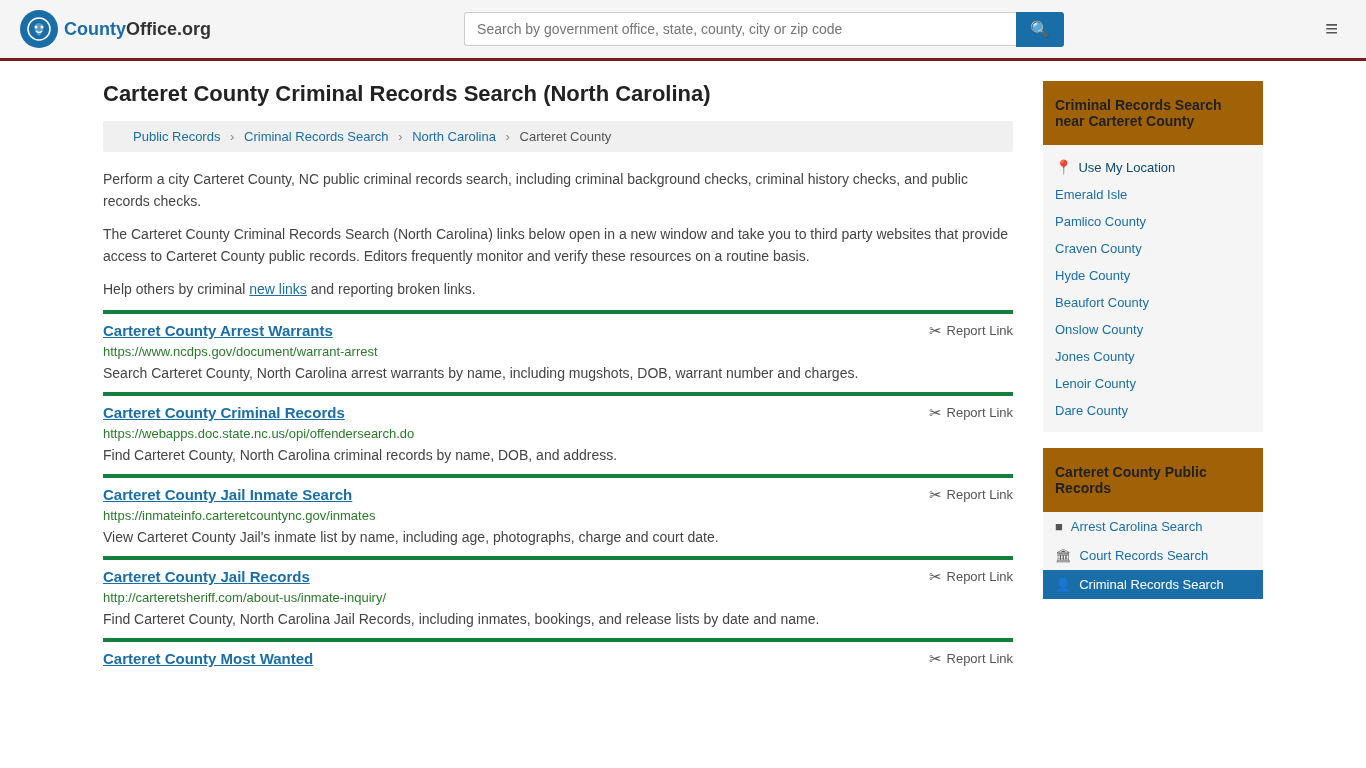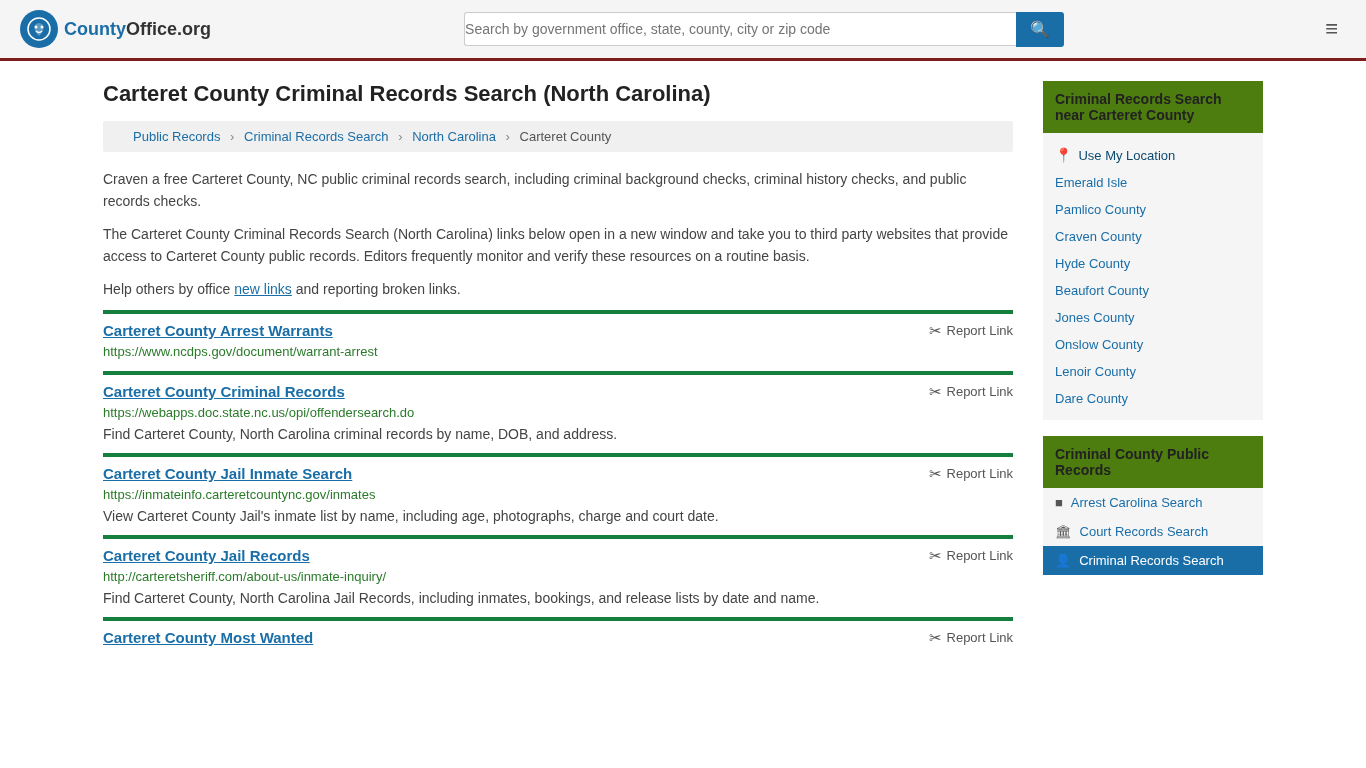--- a/index.html
+++ b/index.html
@@ -41,21 +41,21 @@
     }
     .search-area {
       display: flex;
       align-items: center;
       flex: 1;
       max-width: 600px;
       margin: 0 30px;
     }
     .search-input {
       flex: 1;
-      padding: 8px 0;
+      padding: 8px 12px;
       border: 1px solid #ccc;
       border-right: none;
       border-radius: 3px 0 0 3px;
       font-size: 14px;
       color: #999;
     }
     .search-btn {
       background: #1a6ea8;
       border: none;
       padding: 8px 14px;
@@ -164,22 +164,22 @@
       color: #444;
       line-height: 1.5;
     }
 
     
     .sidebar-section {
       background: #f5f5f5;
       margin-bottom: 16px;
     }
     .sidebar-section-title {
-      background: #4d7c0f;
-      padding: 10px 12px;
+      background: #a16207;
+      padding: 16px 12px;
       font-weight: bold;
       font-size: 14px;
       color: #222;
     }
     .sidebar-section-body {
       padding: 8px 0;
     }
     .sidebar-item {
       padding: 6px 12px;
       display: flex;
@@ -275,36 +275,37 @@
     <div class="breadcrumb">
       <a href="#">Public Records</a>
       <span class="sep">›</span>
       <a href="#">Criminal Records Search</a>
       <span class="sep">›</span>
       <a href="#">North Carolina</a>
       <span class="sep">›</span>
       <span>Carteret County</span>
     </div>
 
-    <p class="description">Craven a free Carteret County, NC public criminal records search, including criminal background checks, criminal history checks, and public records checks.</p>
+    <p class="description">Perform a city Carteret County, NC public criminal records search, including criminal background checks, criminal history checks, and public records checks.</p>
     <p class="description">The Carteret County Criminal Records Search (North Carolina) links below open in a new window and take you to third party websites that provide access to Carteret County public records. Editors frequently monitor and verify these resources on a routine basis.</p>
     <p class="description">
-      <span>Help others by office </span><a href="#">new links</a><span> and reporting broken links.</span>
+      <span>Help others by criminal </span><a href="#">new links</a><span> and reporting broken links.</span>
     </p>
 
     <div id="results-container">
         <div class="result-item">
     <div class="result-header">
       <span class="result-title">Carteret County Arrest Warrants</span>
       <span class="report-link">
         <span class="report-icon">✂</span>
         Report Link
       </span>
     </div>
     <div class="result-url">https://www.ncdps.gov/document/warrant-arrest</div>
+    <div class="result-desc">Search Carteret County, North Carolina arrest warrants by name, including mugshots, DOB, warrant number and charges.</div>
   </div>
         <div class="result-item">
     <div class="result-header">
       <span class="result-title">Carteret County Criminal Records</span>
       <span class="report-link">
         <span class="report-icon">✂</span>
         Report Link
       </span>
     </div>
     <div class="result-url">https://webapps.doc.state.nc.us/opi/offendersearch.do</div>
@@ -364,37 +365,37 @@
             <div class="sidebar-item">
               <a href="#">Craven County</a>
             </div>
             <div class="sidebar-item">
               <a href="#">Hyde County</a>
             </div>
             <div class="sidebar-item">
               <a href="#">Beaufort County</a>
             </div>
             <div class="sidebar-item">
+              <a href="#">Onslow County</a>
+            </div>
+            <div class="sidebar-item">
               <a href="#">Jones County</a>
-            </div>
-            <div class="sidebar-item">
-              <a href="#">Onslow County</a>
             </div>
             <div class="sidebar-item">
               <a href="#">Lenoir County</a>
             </div>
             <div class="sidebar-item">
               <a href="#">Dare County</a>
             </div>
           </div>
       </div>
     </div>
 
     <div class="sidebar-section">
-      <div class="sidebar-section-title">Criminal County Public Records</div>
+      <div class="sidebar-section-title">Carteret County Public Records</div>
       <div id="pubrecords-container">
           <div class="pub-rec-item">
     <span class="pub-rec-icon">■</span>
     <a href="#">Arrest Carolina Search</a>
   </div>
           <div class="pub-rec-item">
     <span class="pub-rec-icon">🏛</span>
     <a href="#">Court Records Search</a>
   </div>
           <div class="pub-rec-item active">

